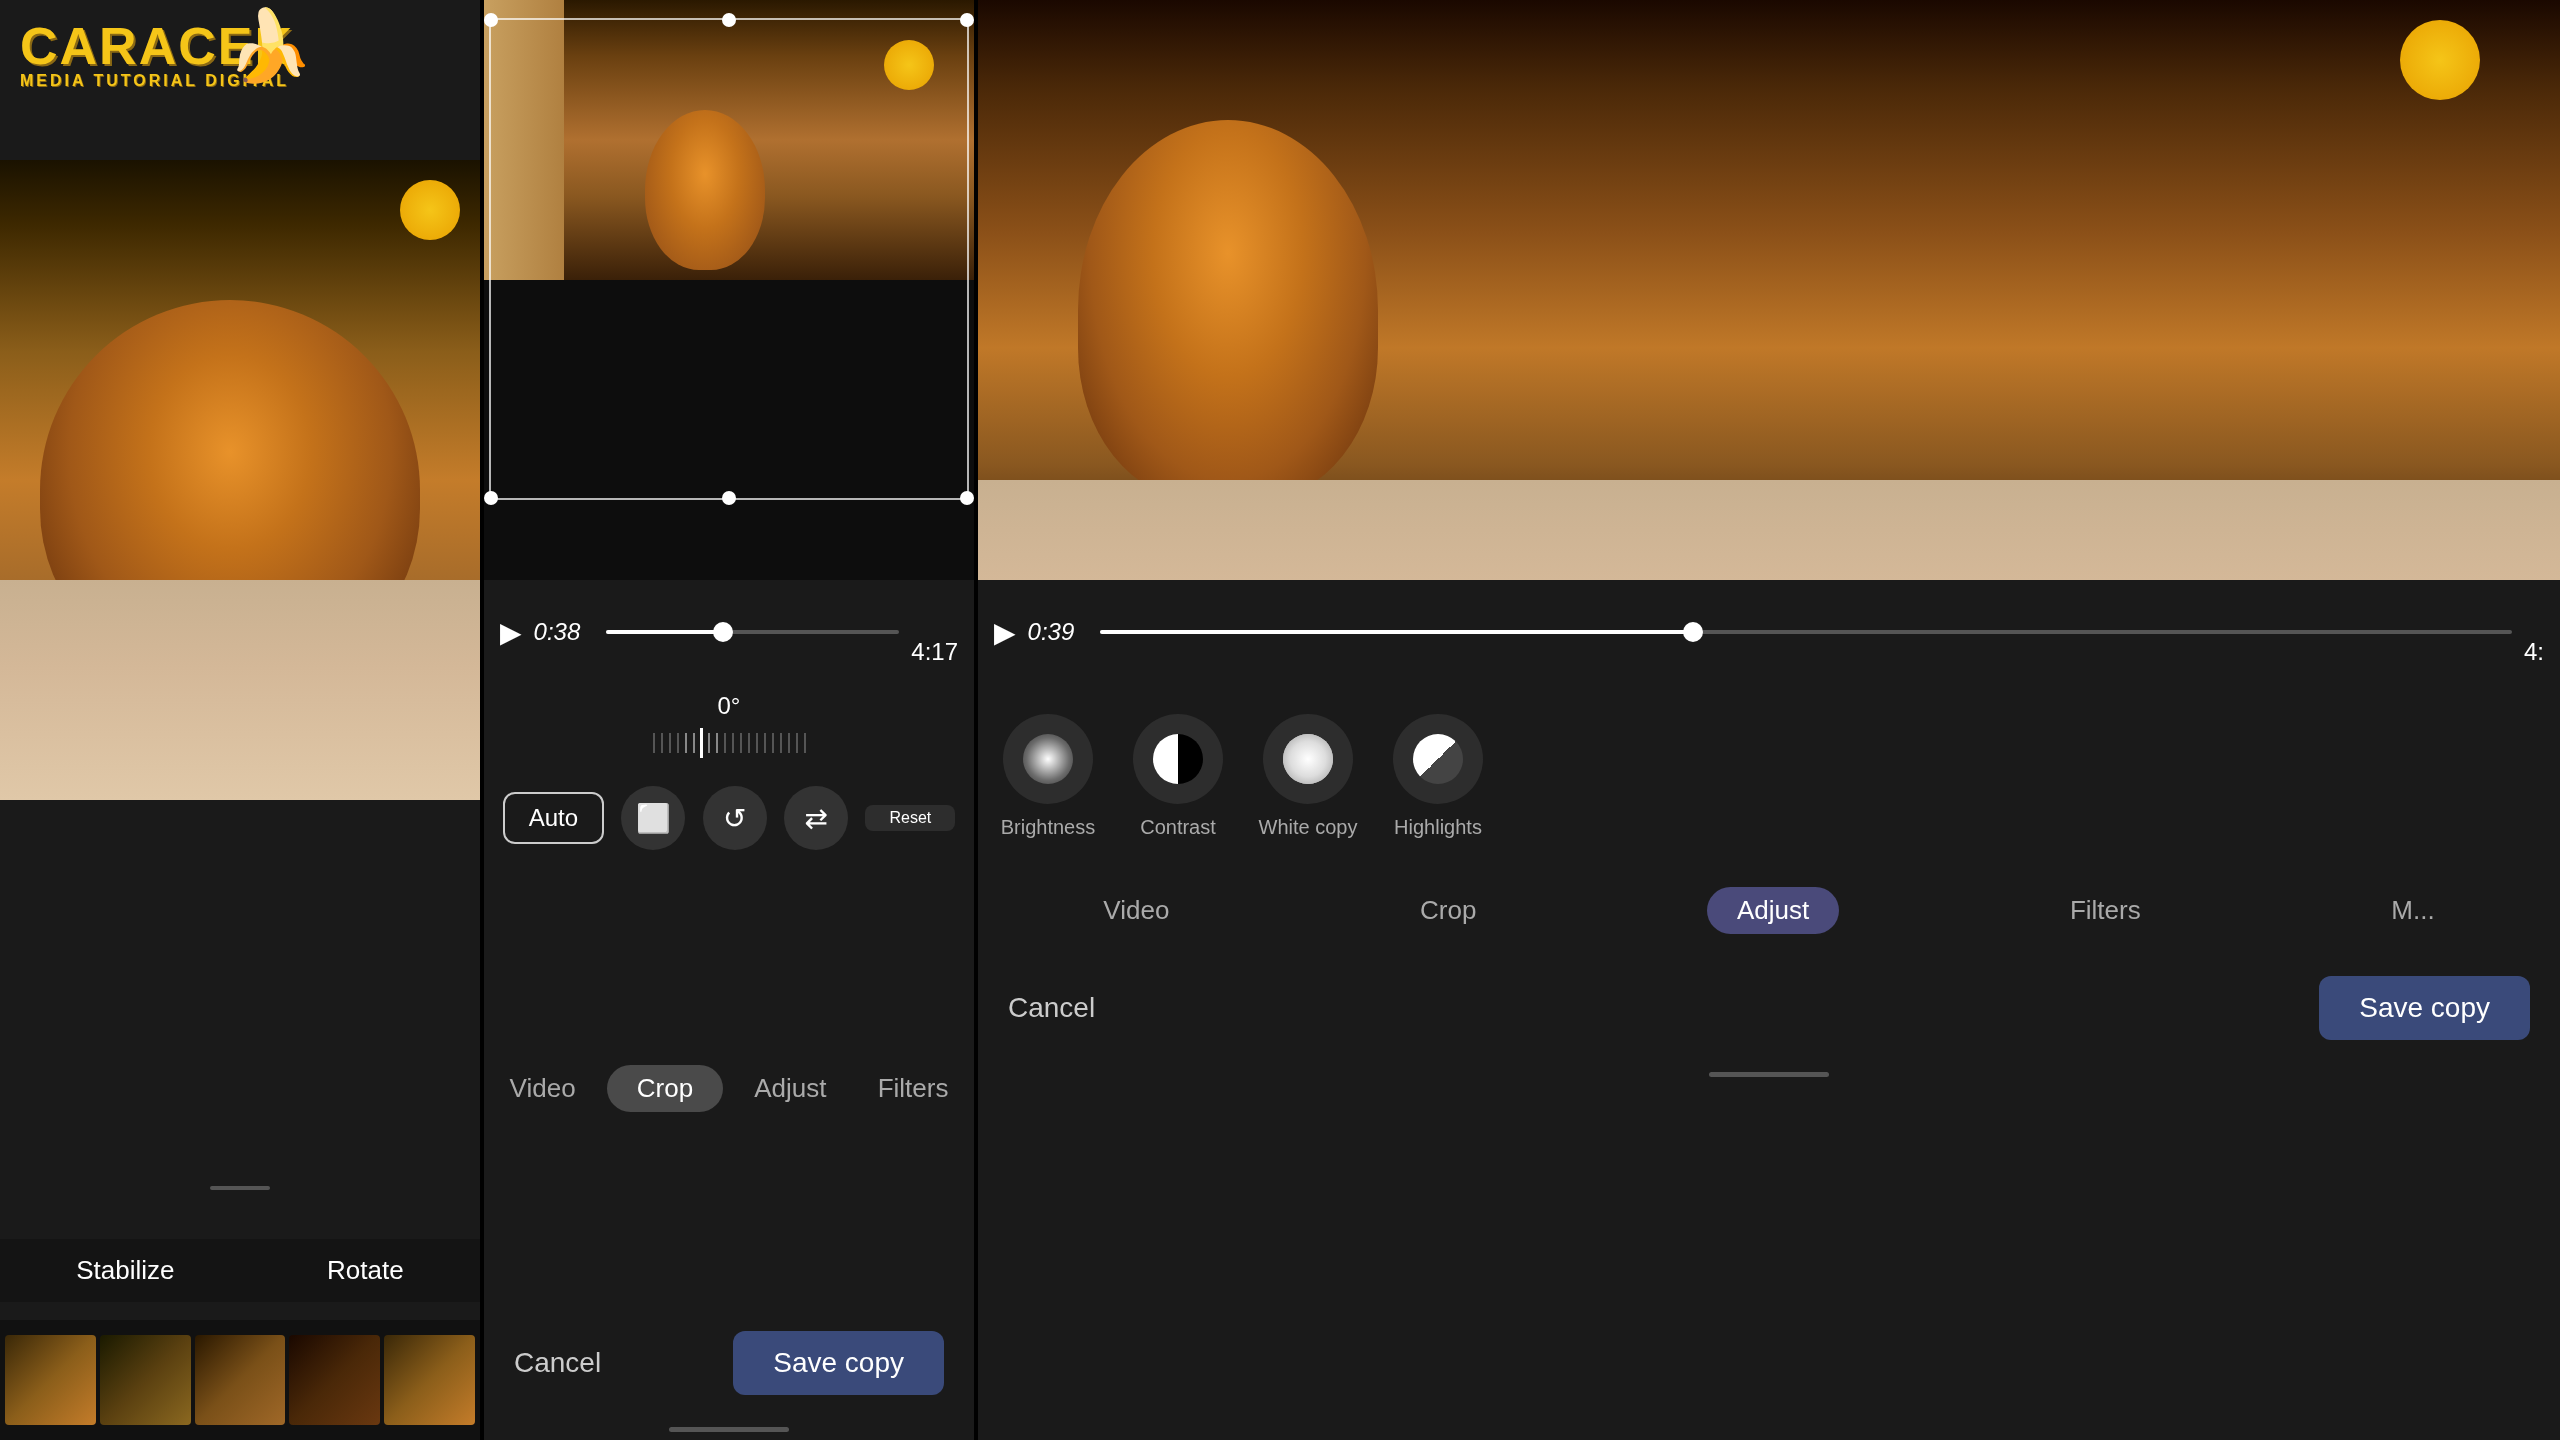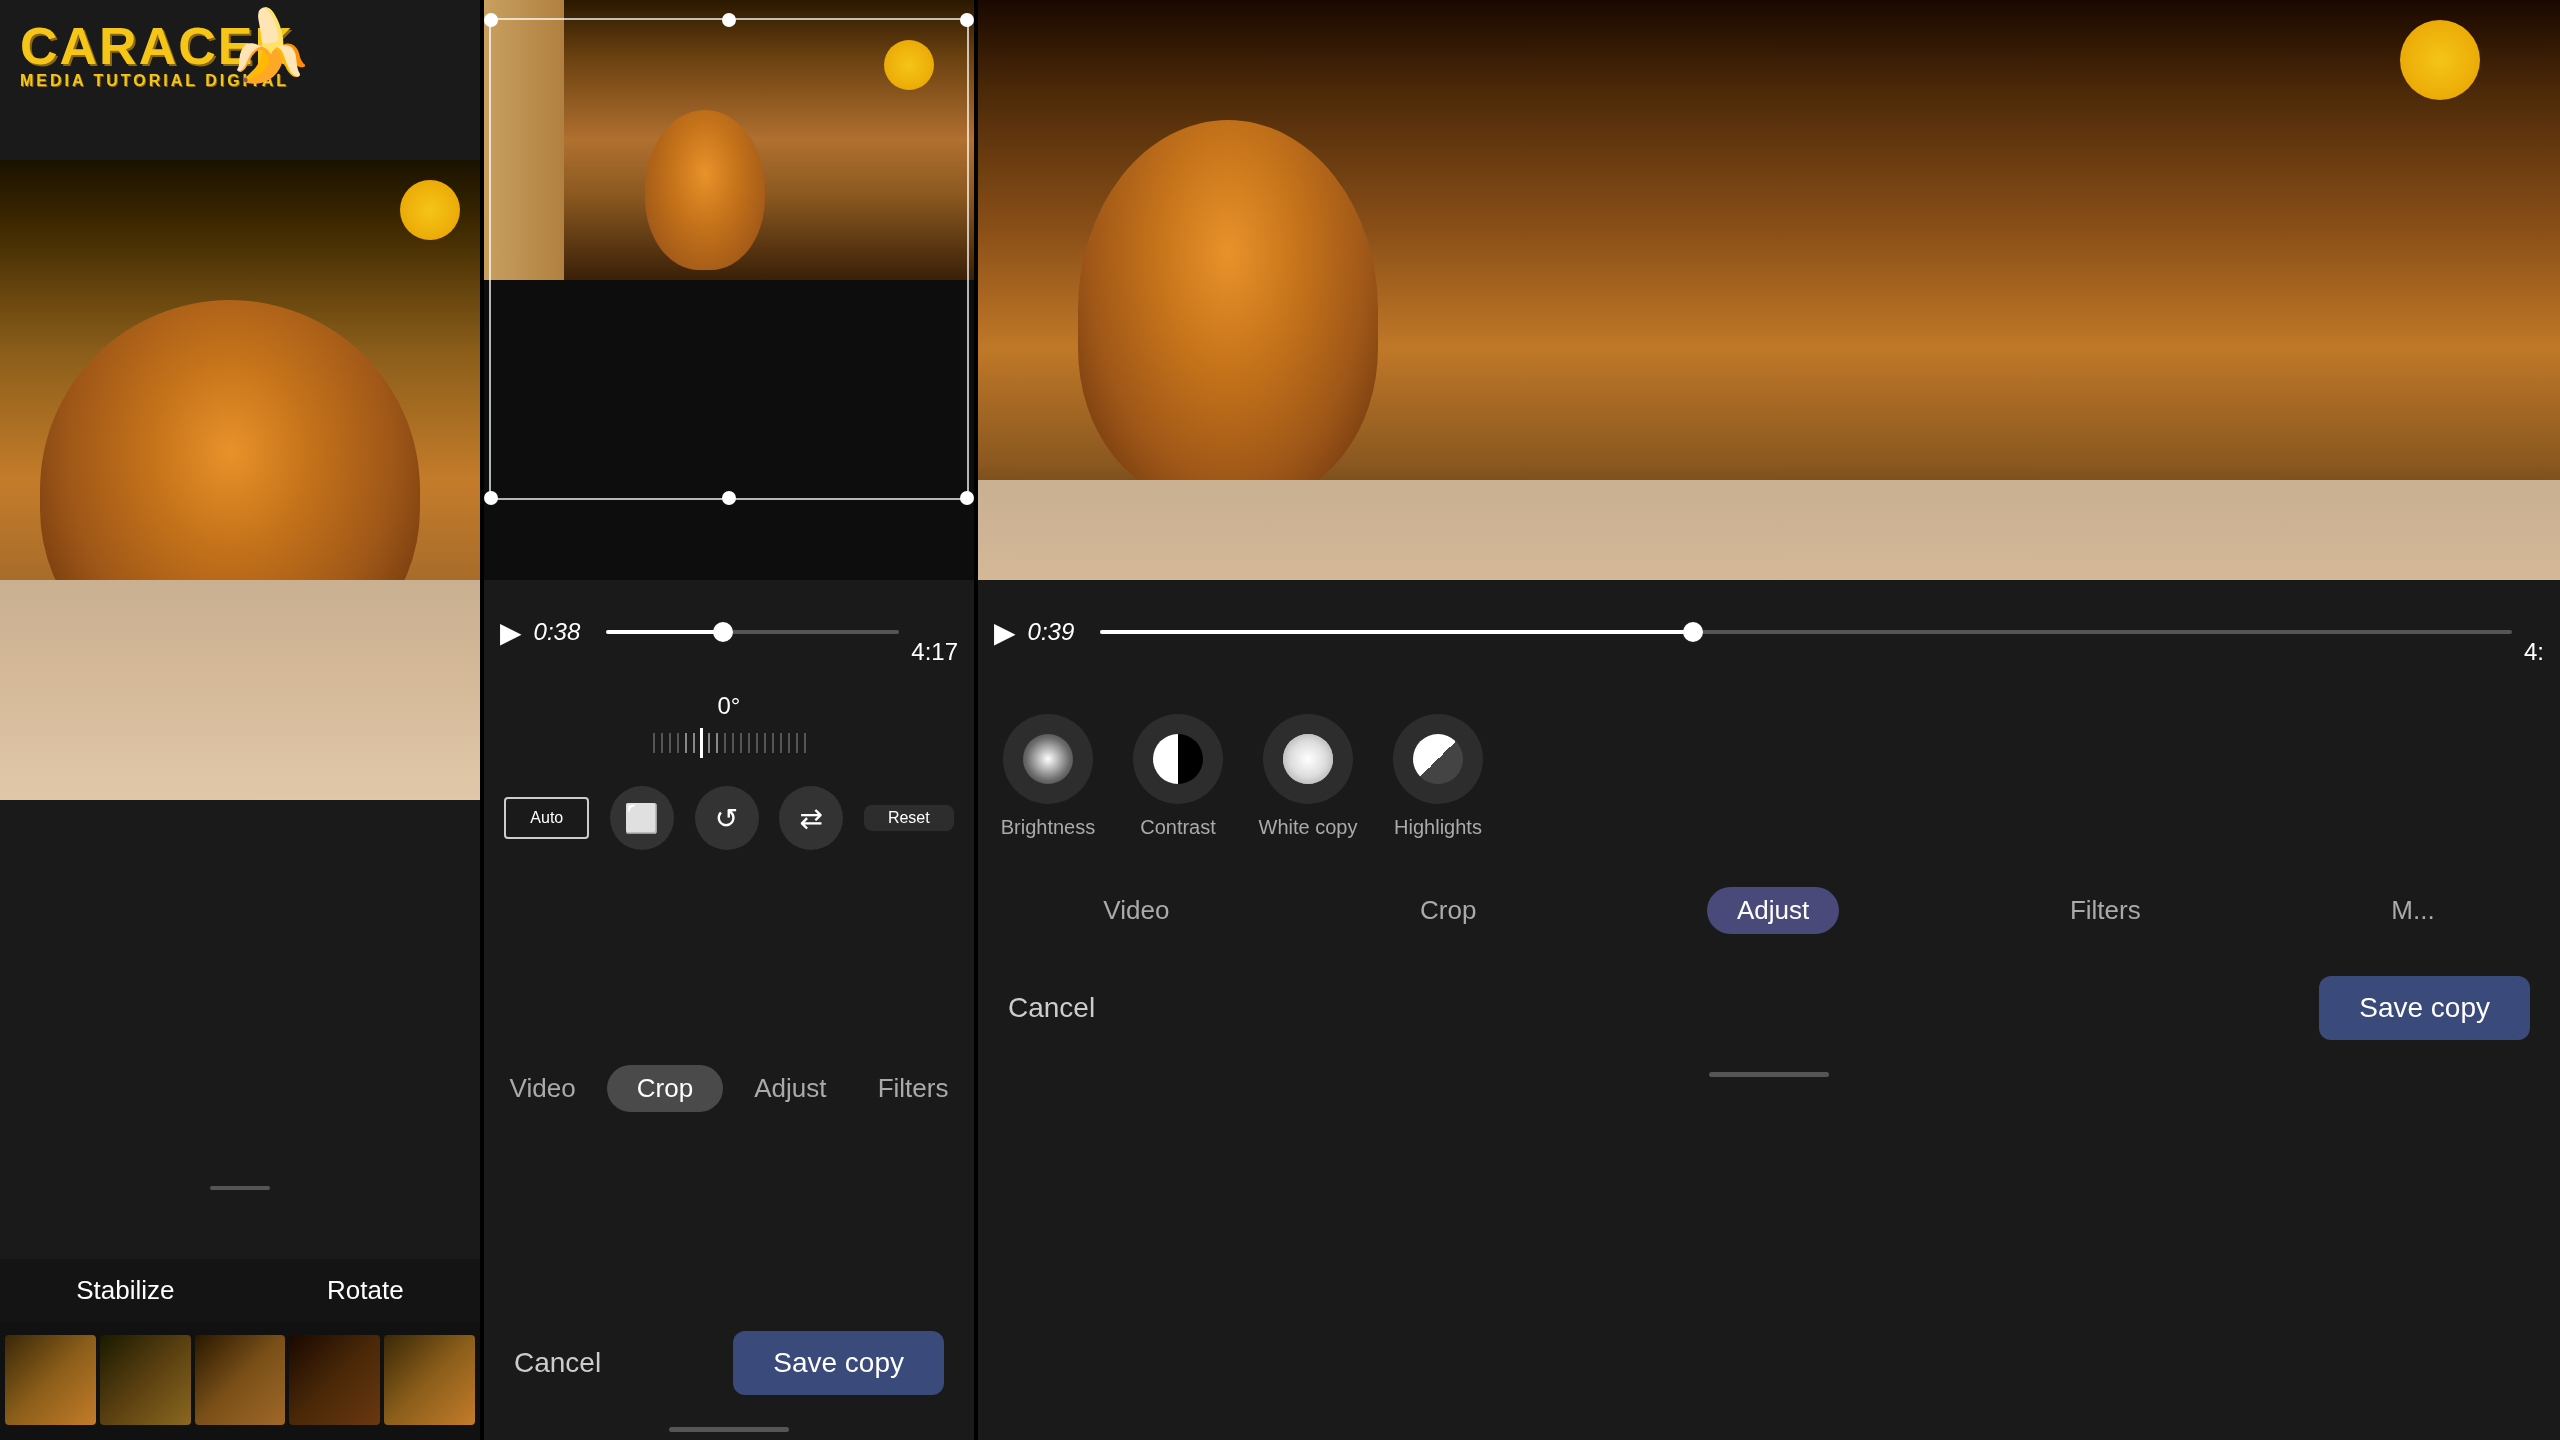--- a/index.html
+++ b/index.html
@@ -88,21 +88,21 @@
       border-radius: 4px;
       overflow: hidden;
     }
     .thumb:nth-child(2) { background: linear-gradient(135deg, #1a1a00 0%, #5a4010 50%, #8b6820 100%); }
     .thumb:nth-child(3) { background: linear-gradient(135deg, #2a1800 0%, #7a5018 50%, #a06828 100%); }
     .thumb:nth-child(4) { background: linear-gradient(135deg, #1a0800 0%, #4a2808 50%, #6a3810 100%); }
     .thumb:nth-child(5) { background: linear-gradient(135deg, #3a2808 0%, #8b5e1a 50%, #c47c2a 100%); }
 
     .panel1-actions {
       position: absolute;
-      bottom: 118px;
+      bottom: 138px;
       width: 100%;
       display: flex;
       justify-content: space-around;
       padding: 16px 0;
       background: rgba(20,20,20,0.95);
     }
     .action-btn {
       color: #fff;
       font-size: 26px;
       font-weight: 400;
@@ -282,23 +282,23 @@
       display: flex;
       align-items: center;
       justify-content: space-around;
       padding: 20px 10px;
       background: #1a1a1a;
     }
     .tool-btn-outline {
       border: 2px solid #ccc;
       background: none;
       color: #fff;
-      border-radius: 4px;
+      border-radius: 12px;
       padding: 10px 24px;
-      font-size: 16px;
+      font-size: 24px;
       cursor: pointer;
     }
     .tool-icon-btn {
       width: 64px;
       height: 64px;
       background: #333;
       border-radius: 50%;
       display: flex;
       align-items: center;
       justify-content: center;

